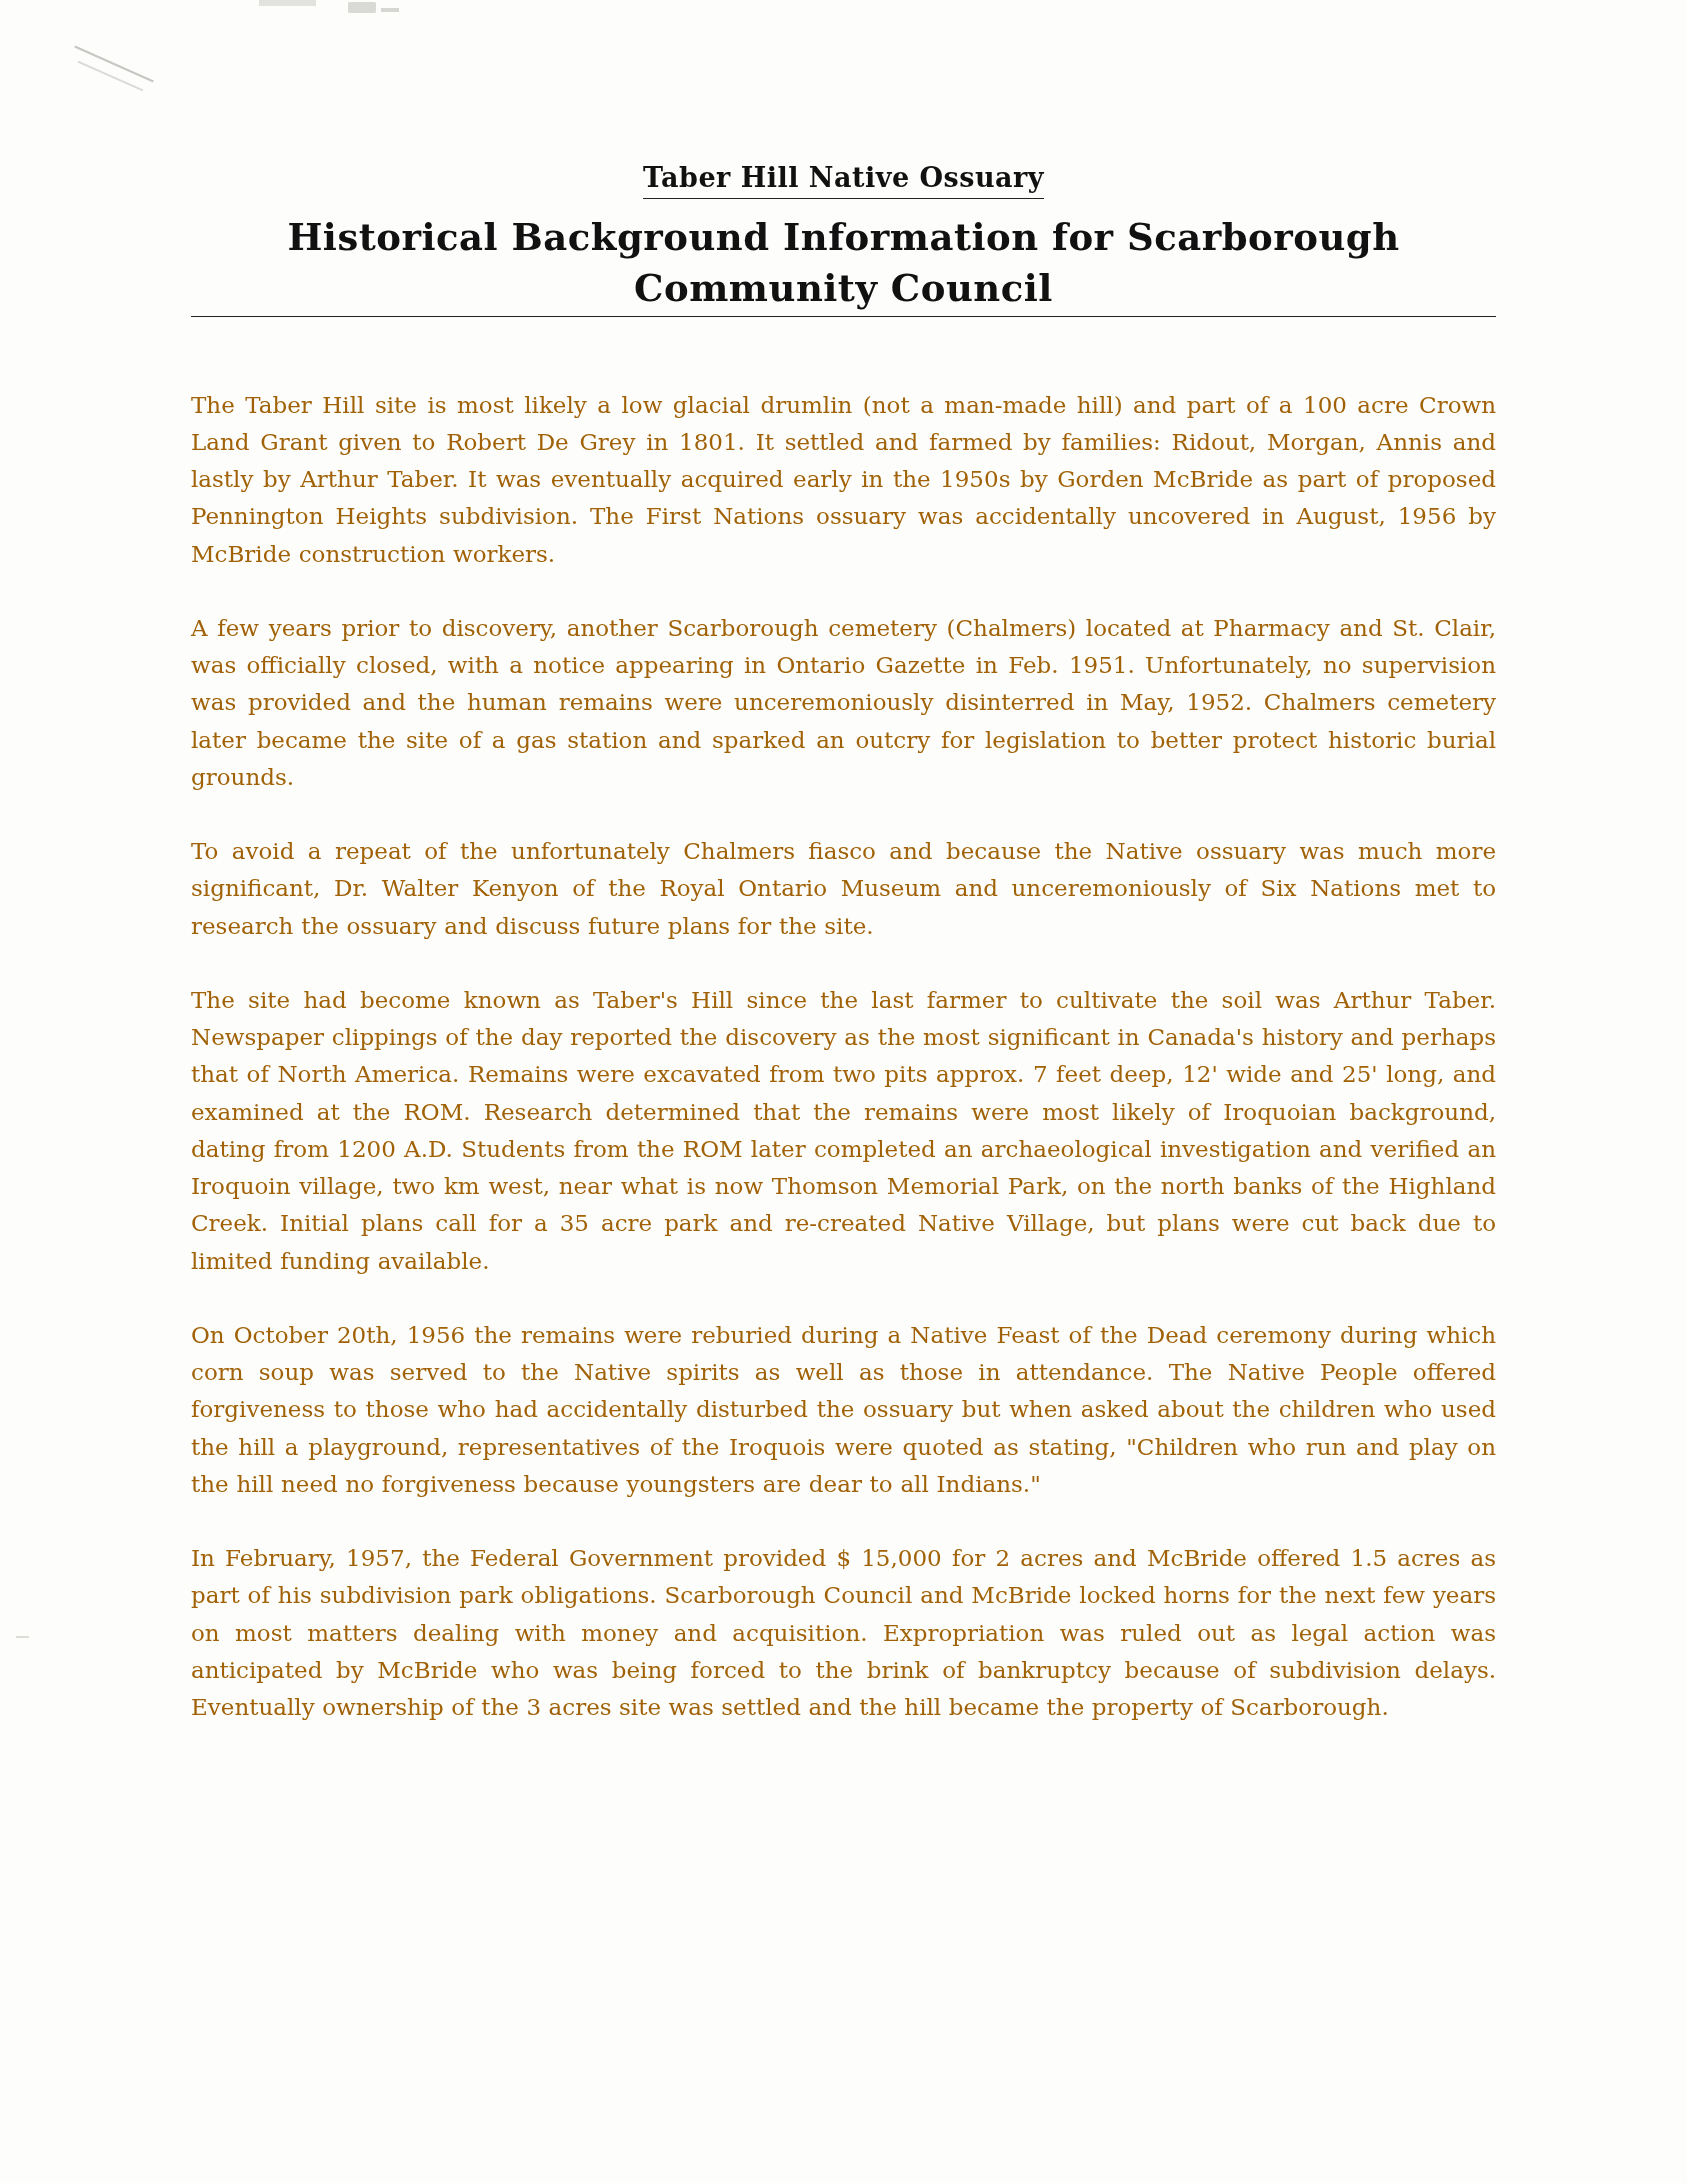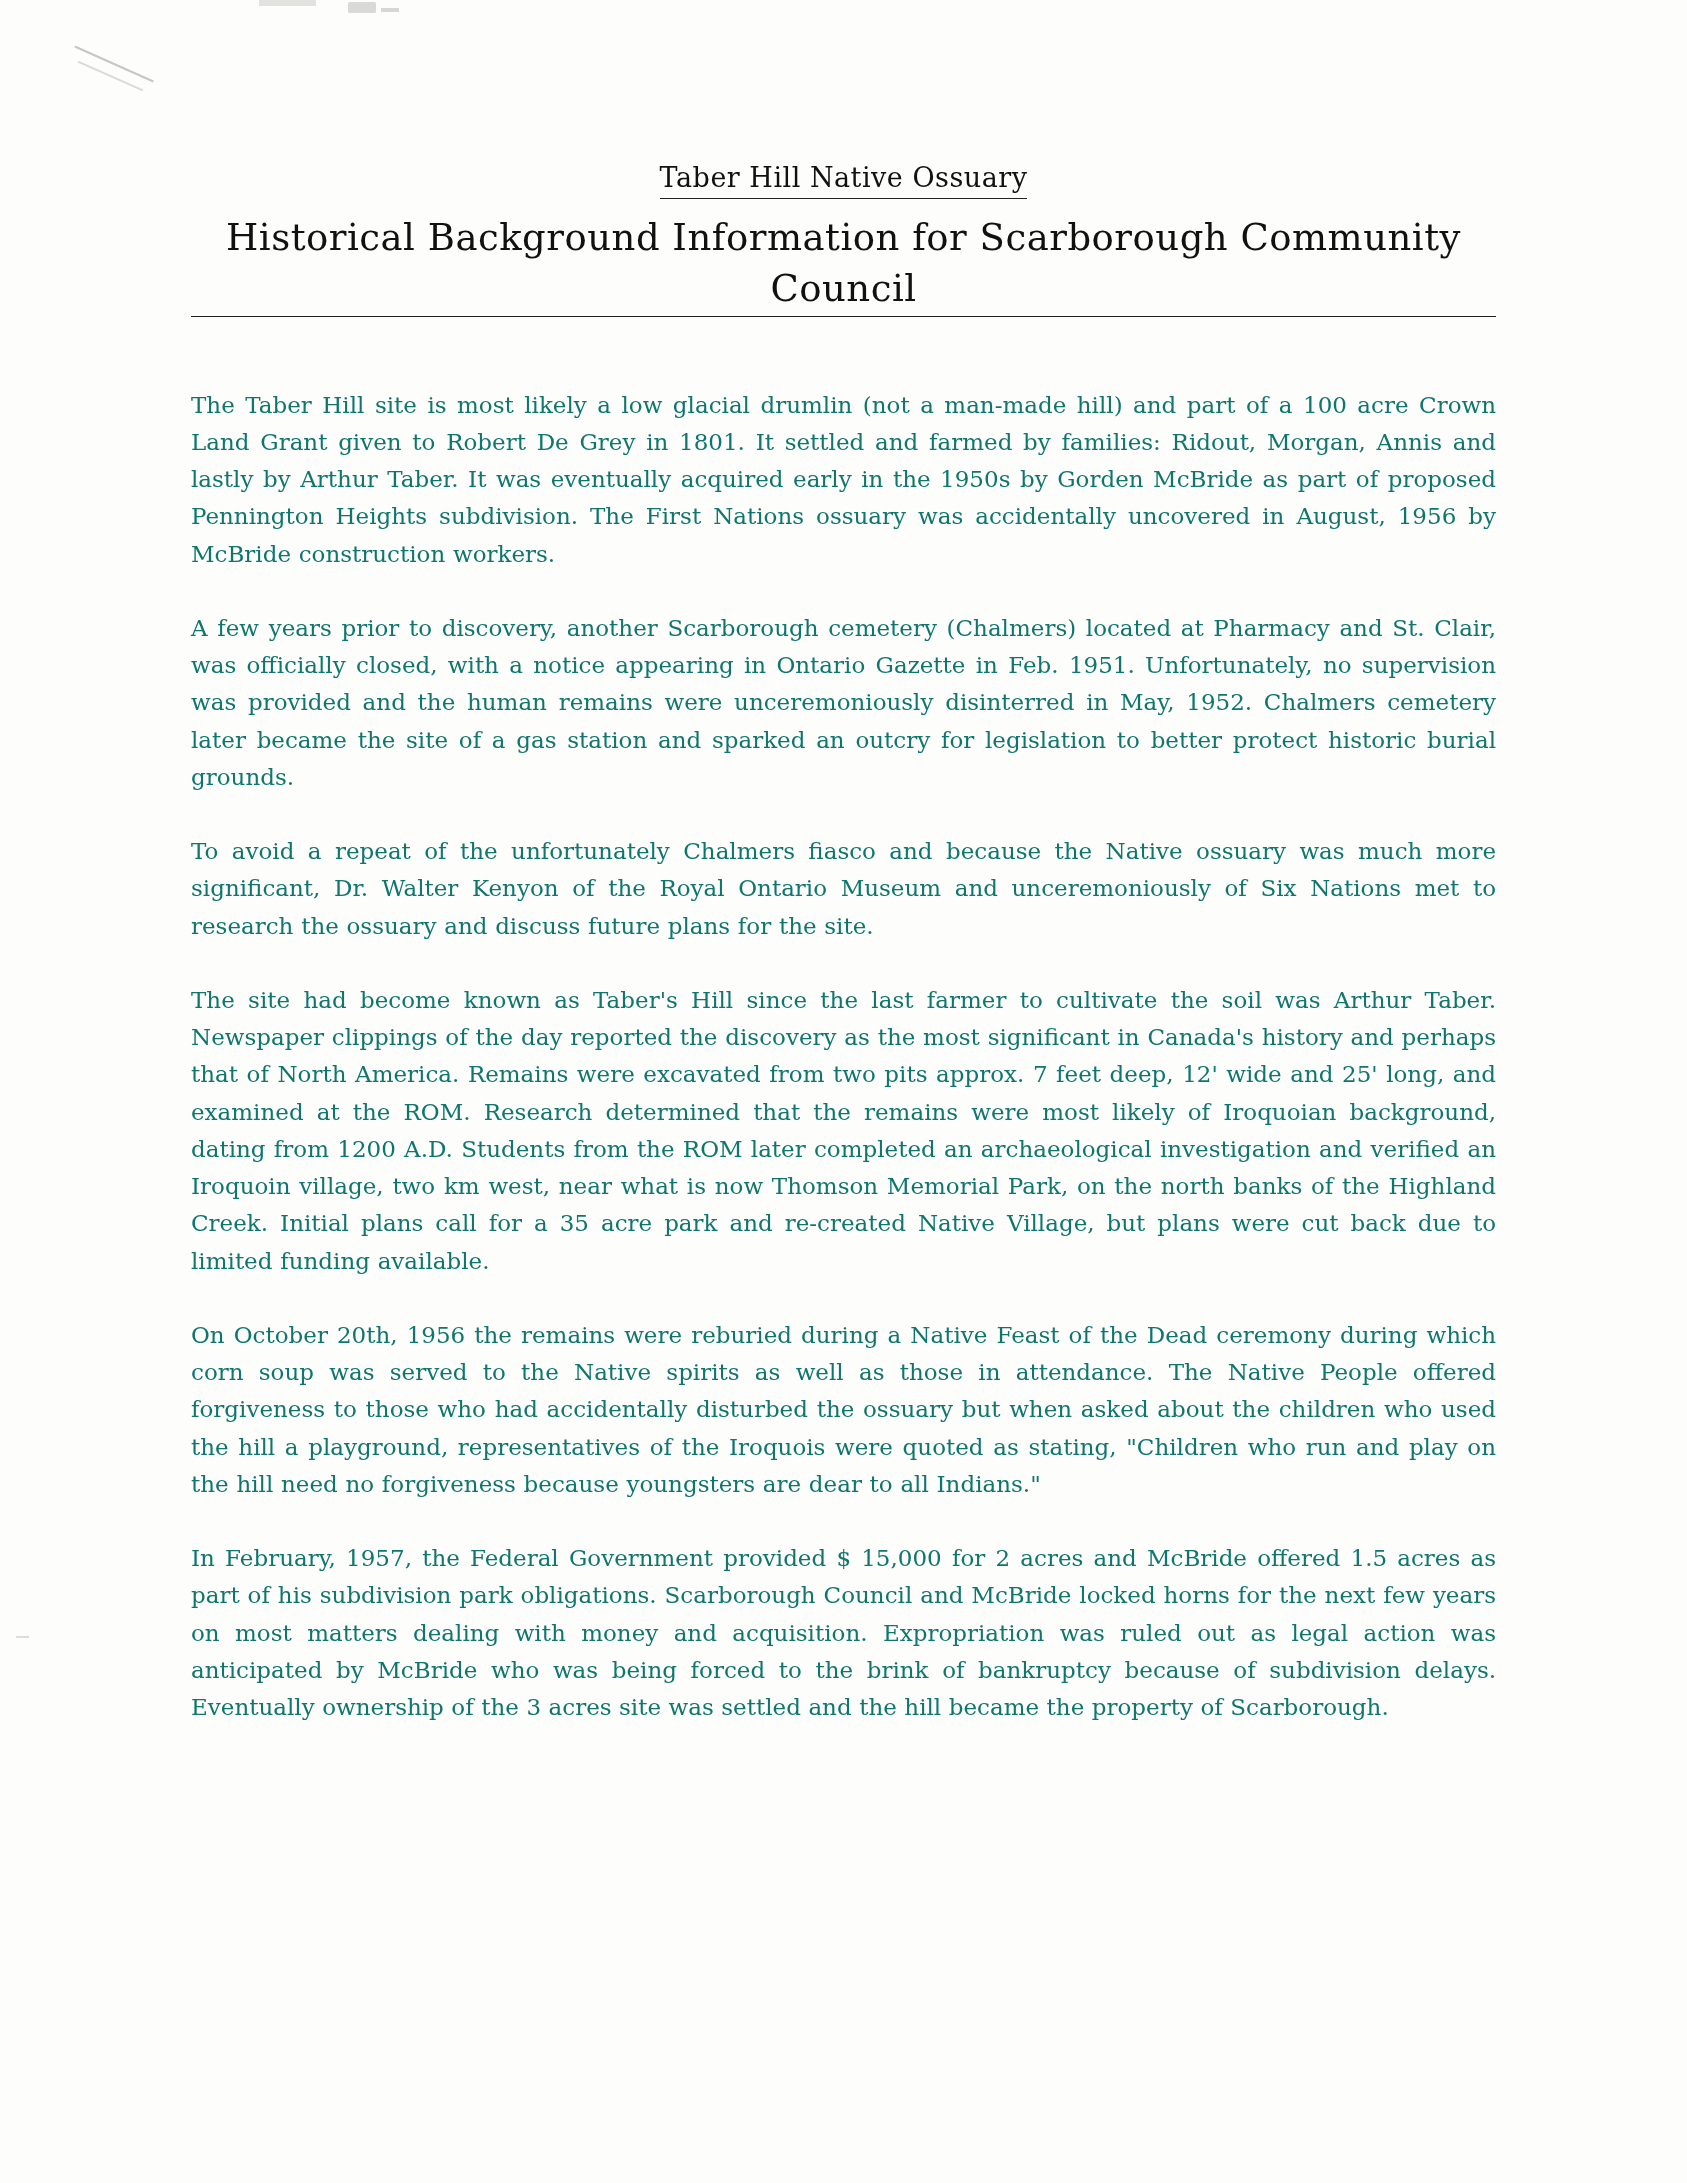--- a/index.html
+++ b/index.html
@@ -87,42 +87,42 @@
     top: 159px;
     width: 1305px;
   }
 
   .title-block {
     text-align: center;
     margin-bottom: 70px;
   }
   .title-line {
     font-family: "DejaVu Serif", serif;
-    font-weight: normal;
+    font-weight: bold;
     font-size: 27px;
     letter-spacing: 0.5px;
     line-height: 1.38;
     display: inline-block;
     border-bottom: 1.6px solid #222;
     padding-bottom: 1.6px;
     color: #111;
   }
   .title-line.second {
     font-size: 37px;
     margin-top: 13px;
     text-align: center;
   }
 
   p.para {
     font-family: "DejaVu Serif", serif;
     font-size: 23px;
     line-height: 1.62;
     text-align: justify;
     margin: 0 0 37px 0;
-    color: #0f766e;
+    color: #a16207;
     -webkit-font-smoothing: antialiased;
     word-spacing: 0.4px;
   }
   p.para:last-child {
     margin-bottom: 16px;
   }
   
   p.para.dense {
     word-spacing: 0.2px;
   }

